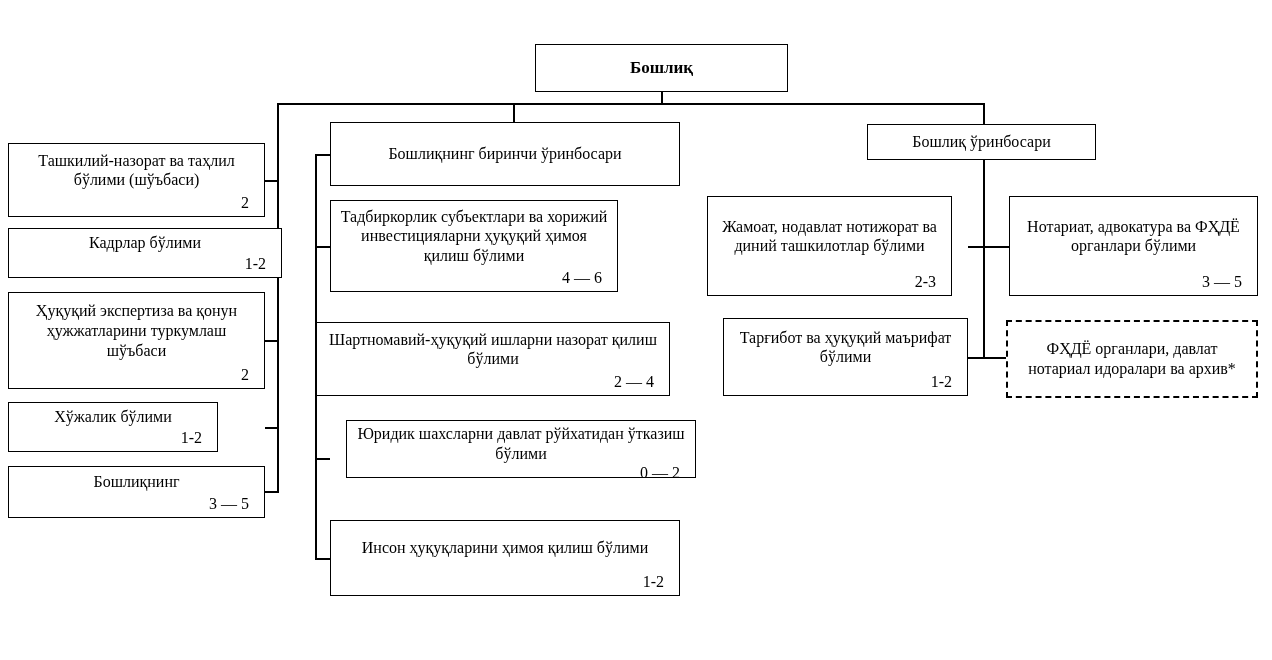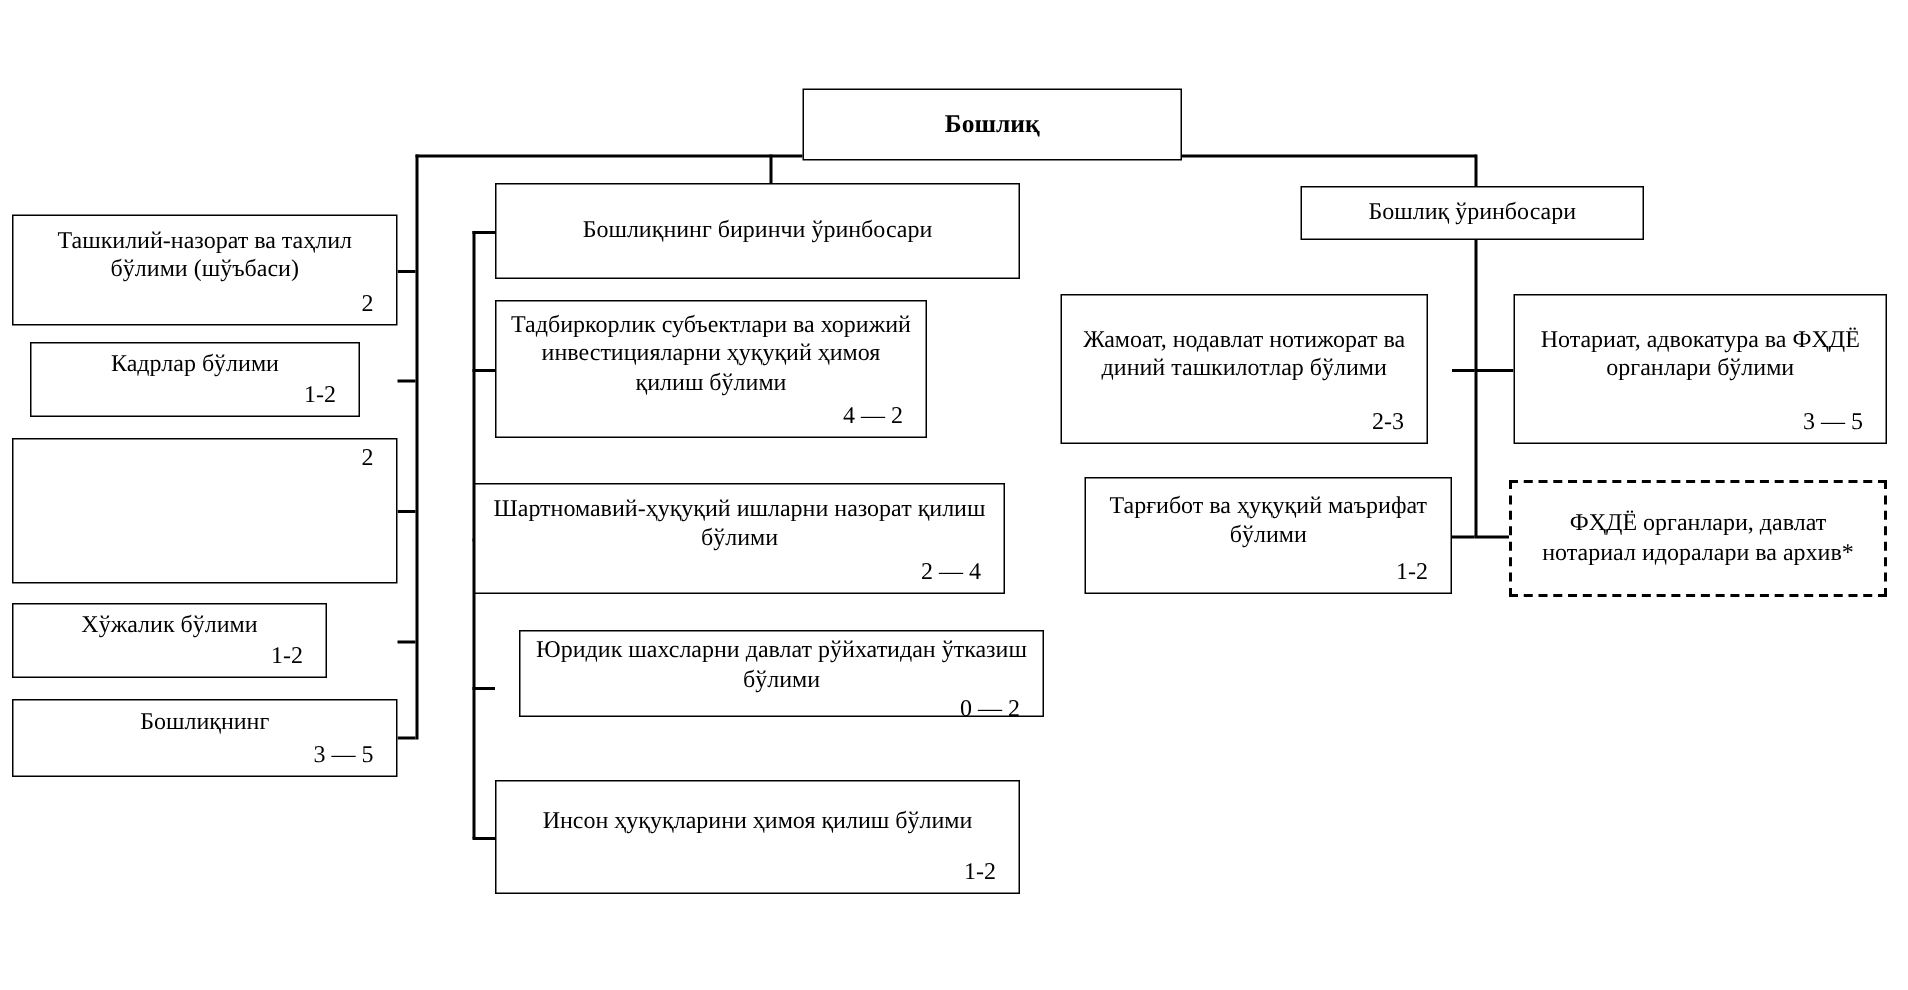--- a/index.html
+++ b/index.html
@@ -27,21 +27,21 @@
     flex:1;
     display:flex;
     align-items:center;
     justify-content:center;
   }
   .node .cnt {
     text-align:right;
     padding-right:9px;
     white-space:nowrap;
   }
-  .node.root { font-weight:bold; font-size:17px;margin-top:15px; }
+  .node.root { font-weight:bold; font-size:17px; }
   .node.dashed { border:2px dashed #000; }
   .hline, .vline { position:absolute; background:#000; }
   .hline { height:1.5px; }
   .vline { width:1.5px; }
 </style>
 </head>
 <body>
 
 <div class="canvas">
 
@@ -71,42 +71,43 @@
   <div class="hline" style="left:983px;top:357px;width:23px"></div>
 
   <div class="node root" style="left:535px;top:44px;width:253px;height:48px">
     <div class="lbl">Бошлиқ</div>
   </div>
 
   <div class="node" style="left:8px;top:143px;width:257px;height:74px">
     <div class="lbl">Ташкилий-назорат ва таҳлил бўлими (шўъбаси)</div>
     <div class="cnt">2</div>
   </div>
-  <div class="node" style="left:20px;top:228px;width:220px;height:50px">
+  <div class="node" style="left:8px;top:228px;width:274px;height:50px">
     <div class="lbl">Кадрлар бўлими</div>
     <div class="cnt">1-2</div>
   </div>
   <div class="node" style="left:8px;top:292px;width:257px;height:97px">
+    <div class="lbl">Ҳуқуқий экспертиза ва қонун ҳужжатларини туркумлаш шўъбаси</div>
     <div class="cnt">2</div>
   </div>
   <div class="node" style="left:8px;top:402px;width:210px;height:50px">
     <div class="lbl">Хўжалик бўлими</div>
     <div class="cnt">1-2</div>
   </div>
   <div class="node" style="left:8px;top:466px;width:257px;height:52px">
     <div class="lbl">Бошлиқнинг</div>
     <div class="cnt">3 — 5</div>
   </div>
 
   <div class="node" style="left:330px;top:122px;width:350px;height:64px">
     <div class="lbl">Бошлиқнинг биринчи ўринбосари</div>
   </div>
   <div class="node" style="left:330px;top:200px;width:288px;height:92px">
     <div class="lbl">Тадбиркорлик субъектлари ва хорижий инвестицияларни ҳуқуқий ҳимоя қилиш бўлими</div>
-    <div class="cnt">4 — 2</div>
+    <div class="cnt">4 — 6</div>
   </div>
   <div class="node" style="left:316px;top:322px;width:354px;height:74px">
     <div class="lbl">Шартномавий-ҳуқуқий ишларни назорат қилиш бўлими</div>
     <div class="cnt">2 — 4</div>
   </div>
   <div class="node" style="left:346px;top:420px;width:350px;height:58px">
     <div class="lbl">Юридик шахсларни давлат рўйхатидан ўтказиш бўлими</div>
     <div class="cnt">0 — 2</div>
   </div>
   <div class="node" style="left:330px;top:520px;width:350px;height:76px">

